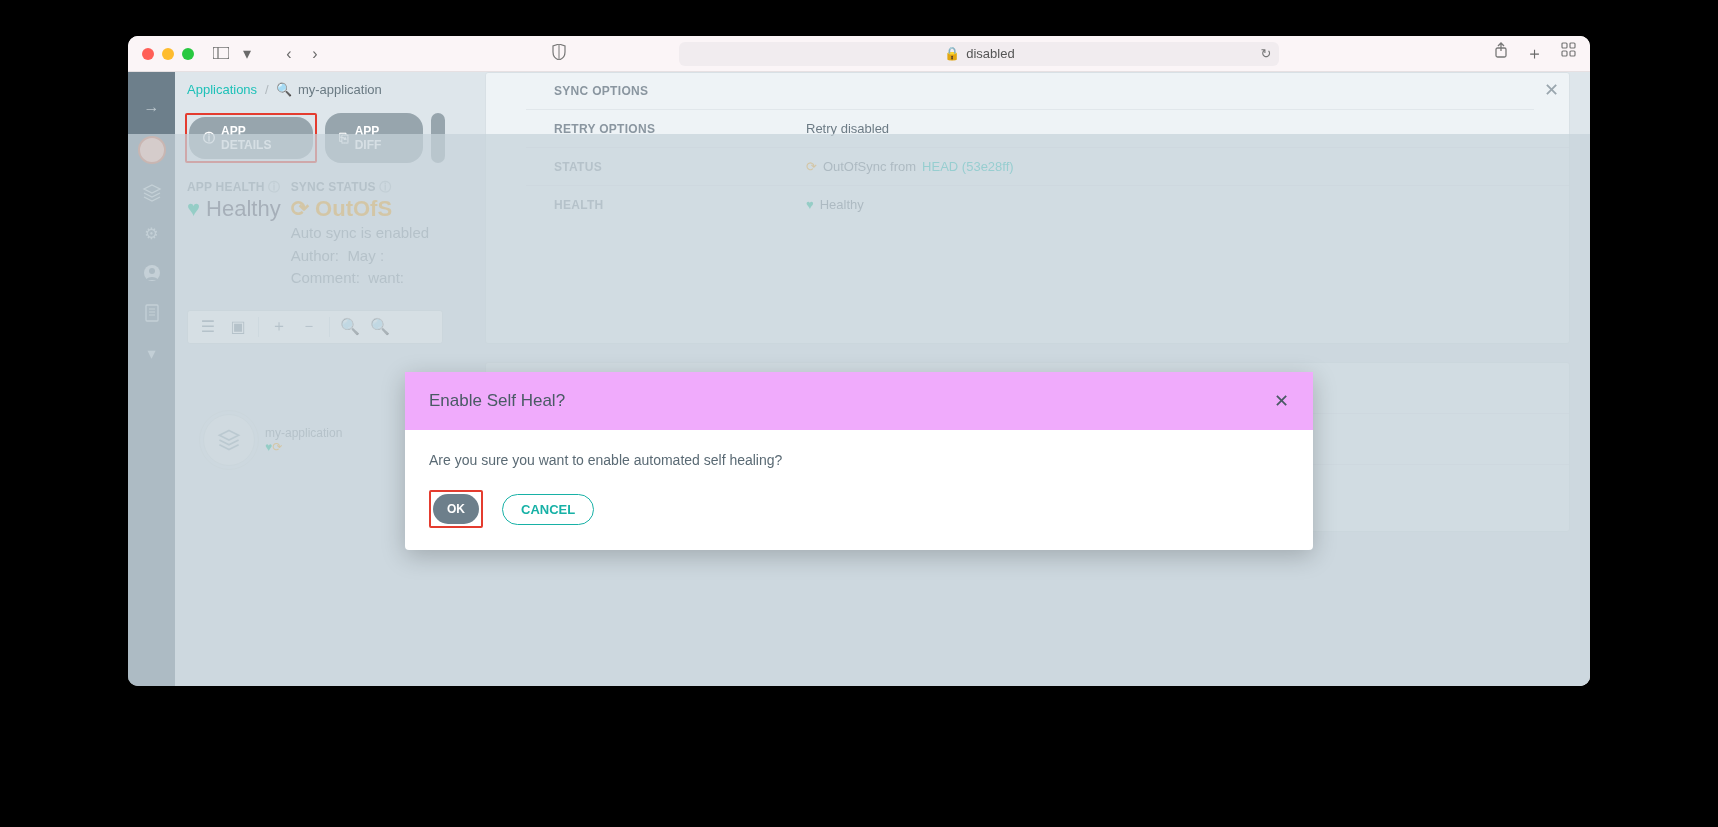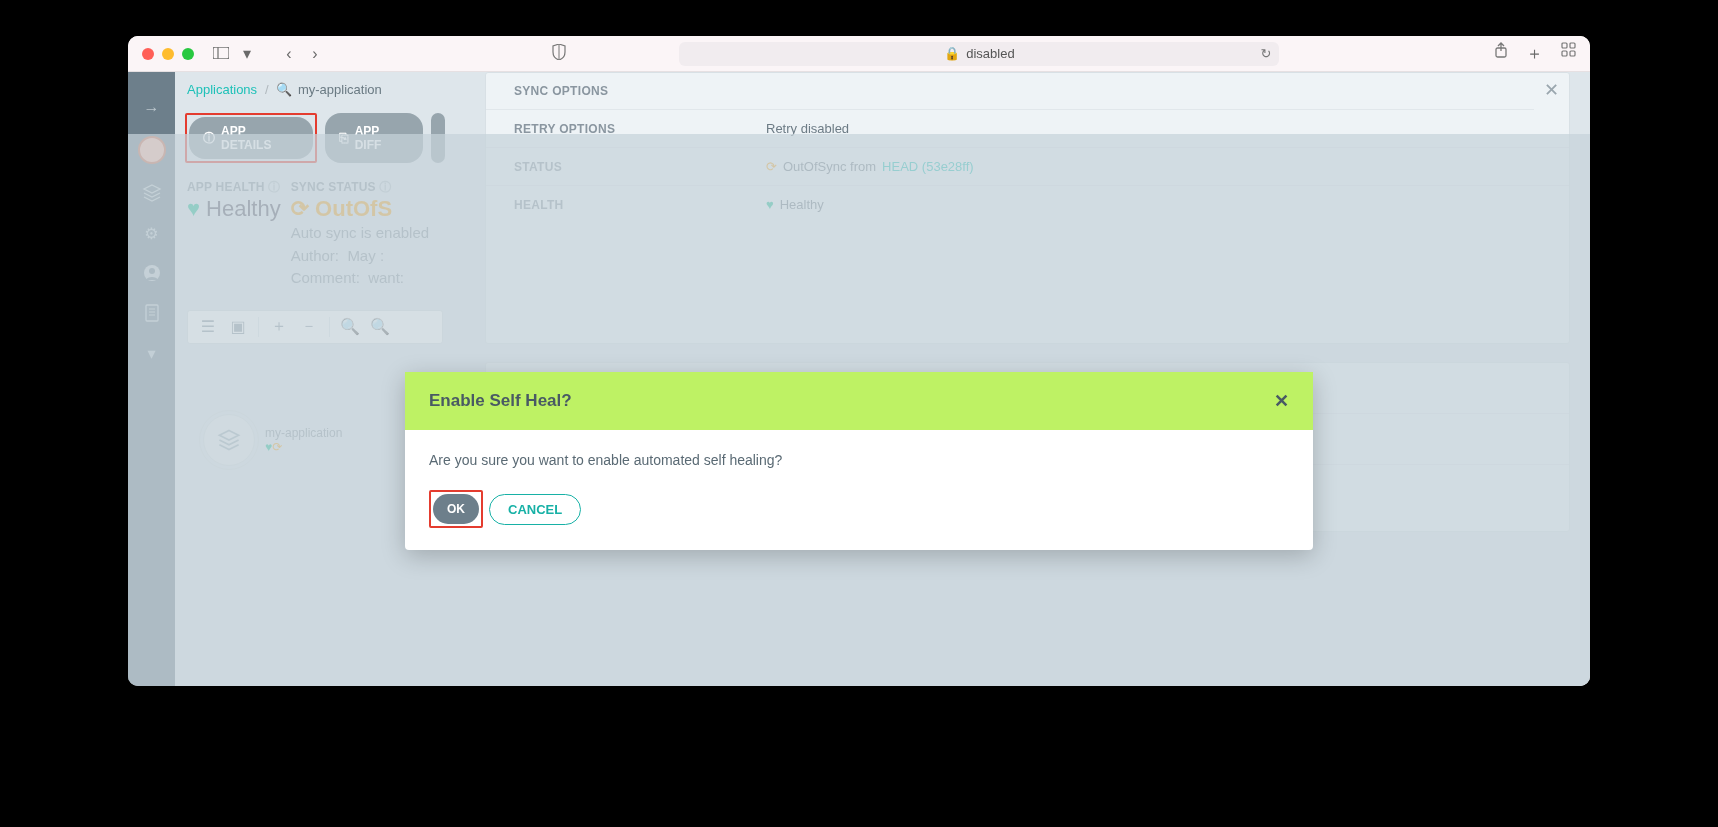--- a/index.html
+++ b/index.html
@@ -103,21 +103,21 @@
   .node-txt{color:#8a96a0; font-size:12px;}
 
   .right{
     flex:1; padding:0 20px 0 30px;
   }
   .panel{
     margin-top:0; background:#eef3f6; border:1px solid #d8e0e5; border-radius:3px;
     padding:0;
   }
   .panel .close-x{float:right; color:#9aa6ae; font-size:18px; padding:6px 10px;}
-  .row{display:flex; align-items:center; padding:11px 28px; font-size:13px; color:#6c7b85;}
+  .row{display:flex; align-items:center; padding:11px 28px; font-size:13px; color:#6c7b85;margin-left:40px;}
   .row .k{width:252px; color:#8a96a0; font-weight:600; font-size:12px; letter-spacing:.3px;}
   .row .v{color:#6c7b85; display:flex; align-items:center; gap:6px;}
   .row.hr{border-bottom:1px solid #e1e7eb;}
   .status-ico{color:#f5a623;}
   .hlink{color:#1ec1b8;}
   .health-ico{color:#18be94;}
   .panel.gap{margin-top:18px;}
 
   .btn-round{
     background:#97a5ad; color:#fff; font-size:12px; font-weight:600;
@@ -133,26 +133,26 @@
   }
 
   
   .modal-wrap{
     position:absolute; top:300px; left:50%; transform:translateX(-50%);
     width:908px; background:#fff; border-radius:4px;
     box-shadow:0 6px 24px rgba(0,0,0,.22);
     z-index:10;
   }
   .modal-head{
-    background:#bef264; padding:18px 24px; font-size:17px; color:#495a64;
-    display:flex; align-items:center;font-weight:bold;
+    background:#f0abfc; padding:18px 24px; font-size:17px; color:#495a64;
+    display:flex; align-items:center;
   }
   .modal-head .x{margin-left:auto; font-size:18px; color:#495a64;}
   .modal-body{padding:22px 24px; font-size:14px; color:#5a6a74;}
-  .modal-actions{padding:0 24px 22px; display:flex; gap:6px; align-items:center;}
+  .modal-actions{padding:0 24px 22px; display:flex; gap:19px; align-items:center;}
   .btn-ok{
     background:#6d7f8b; color:#fff; font-size:12px; font-weight:700;
     padding:8px 14px; border-radius:16px; border:none;
   }
   .btn-cancel{
     background:#fff; color:#17b1a6; font-size:13px; font-weight:700;
     padding:7px 18px; border-radius:18px; border:1px solid #17b1a6;
   }
 
   .heart{color:#18be94;}

